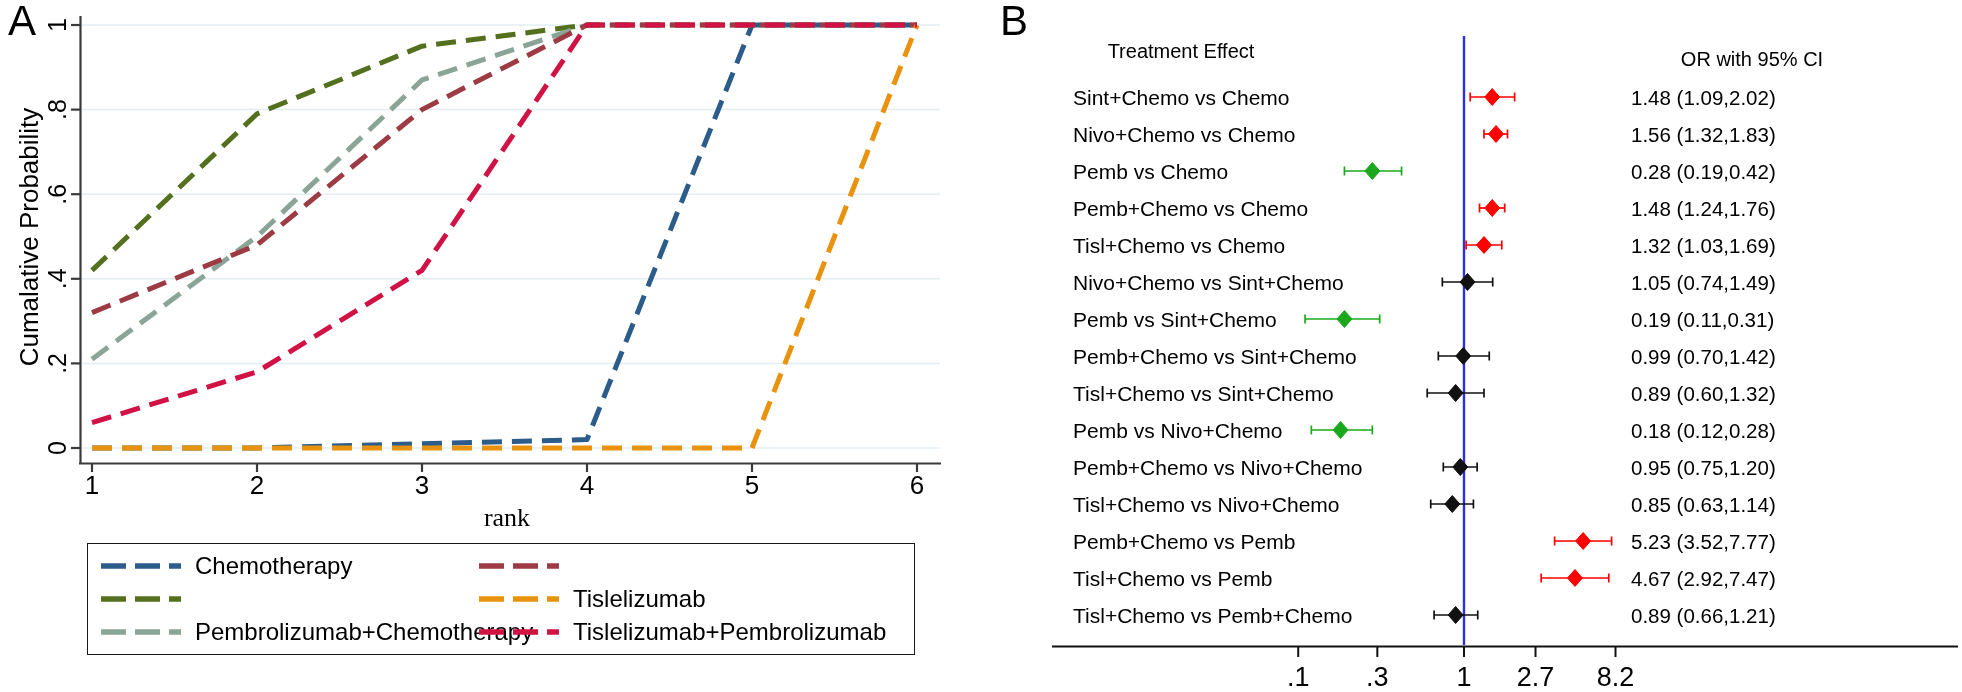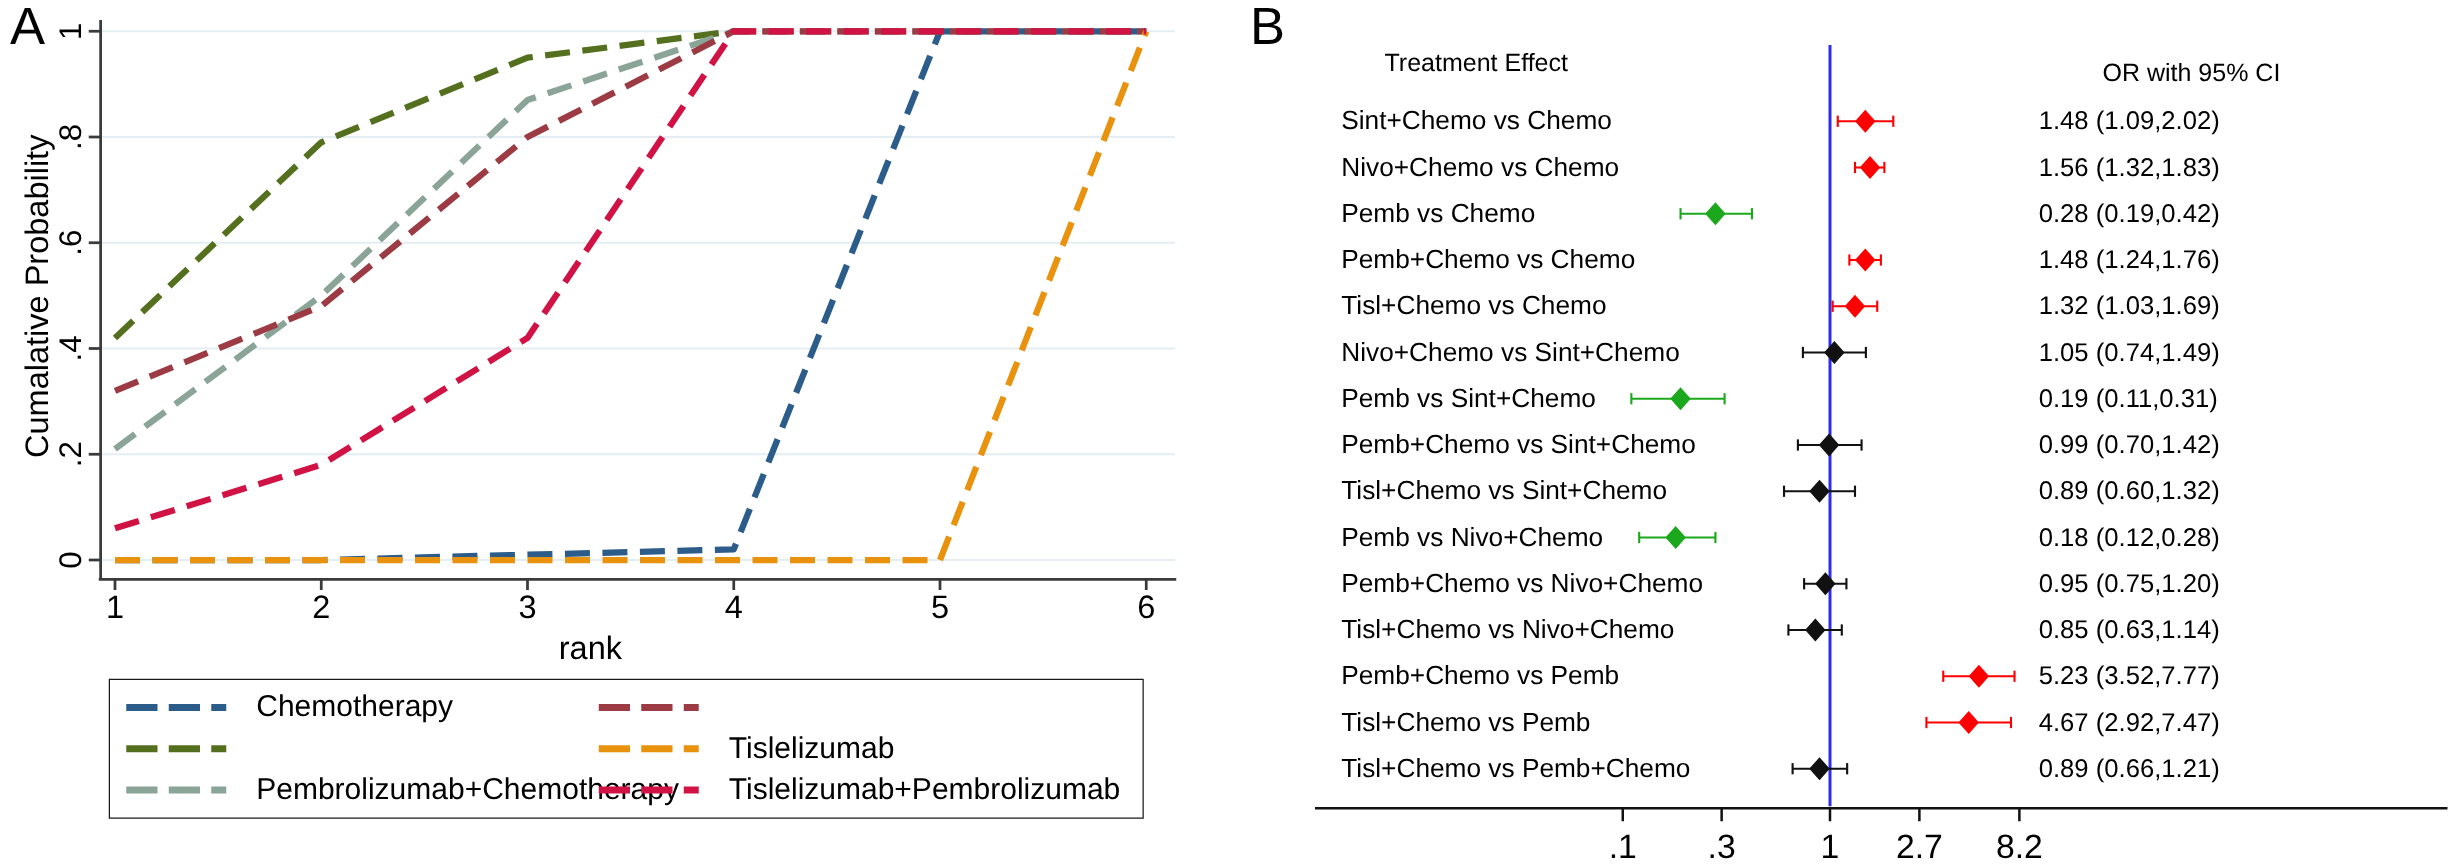--- a/index.html
+++ b/index.html
@@ -6,29 +6,29 @@
   #figure{position:relative;width:1962px;height:692px;background:#ffffff;overflow:hidden;
           font-family:"Liberation Sans",sans-serif;color:#000;}
   #fig-svg{position:absolute;left:0;top:0;width:1962px;height:692px;}
   #fig-svg text{font-family:"Liberation Sans",sans-serif;fill:#000;}
   .abs{position:absolute;}
   .panel-letter{font-size:42px;font-weight:400;color:#000;line-height:1;}
   .axis-title{font-size:26px;color:#000;}
   .bold-header{font-size:20px;font-weight:400;color:#000;}
   #panelA-ylabel{left:-121px;top:222px;width:300px;height:30px;text-align:center;
                  transform:rotate(-90deg);line-height:30px;}
-  #panelA-xlabel{left:447px;top:503px;width:120px;}
+  #panelA-xlabel{left:447px;top:503px;width:120px;text-align:center;font-family:Liberation Serif, serif;}
   #legend-box{left:87px;top:543px;width:828px;height:112px;border:1.6px solid #1a1a1a;
               box-sizing:border-box;display:grid;grid-template-columns:378px 1fr;
               grid-template-rows:repeat(3,1fr);grid-auto-flow:column;
               padding:5px 8px 5px 12px;}
-  .legend-item{display:flex;align-items:center;gap:21px;font-size:24px;white-space:nowrap;}
+  .legend-item{display:flex;align-items:center;gap:11px;font-size:24px;white-space:nowrap;}
   .legend-item svg{flex:0 0 auto;}
   #panelB-header-left{left:1071px;top:40px;width:220px;text-align:center;}
-  #panelB-header-right{left:1642px;top:48px;width:220px;text-align:left;margin-left:40px;}
+  #panelB-header-right{left:1642px;top:48px;width:220px;text-align:center;}
 </style>
 </head>
 <body>
 
 <div id="figure">
   <svg id="fig-svg" viewBox="0 0 1962 692" xmlns="http://www.w3.org/2000/svg">
       <line x1="80" x2="940" y1="448" y2="448" stroke="#E4EEF2" stroke-width="1.5"></line>
       <line x1="80" x2="940" y1="363.4" y2="363.4" stroke="#E4EEF2" stroke-width="1.5"></line>
       <line x1="80" x2="940" y1="278.79999999999995" y2="278.79999999999995" stroke="#E4EEF2" stroke-width="1.5"></line>
       <line x1="80" x2="940" y1="194.20000000000002" y2="194.20000000000002" stroke="#E4EEF2" stroke-width="1.5"></line>

